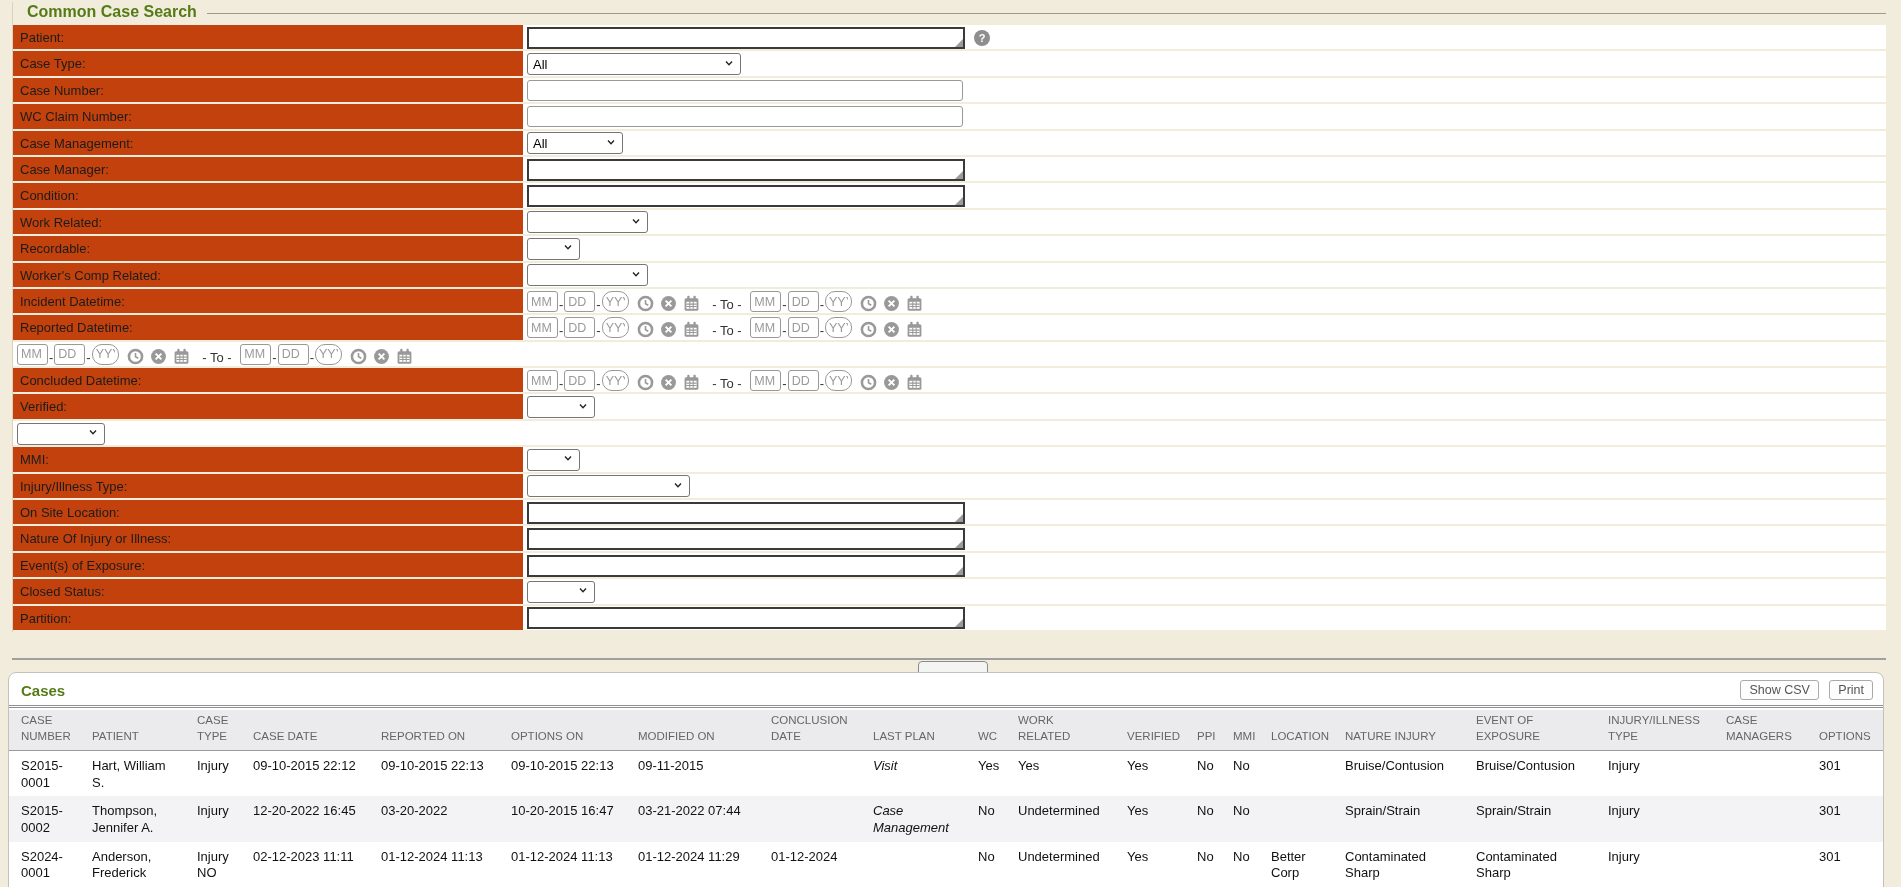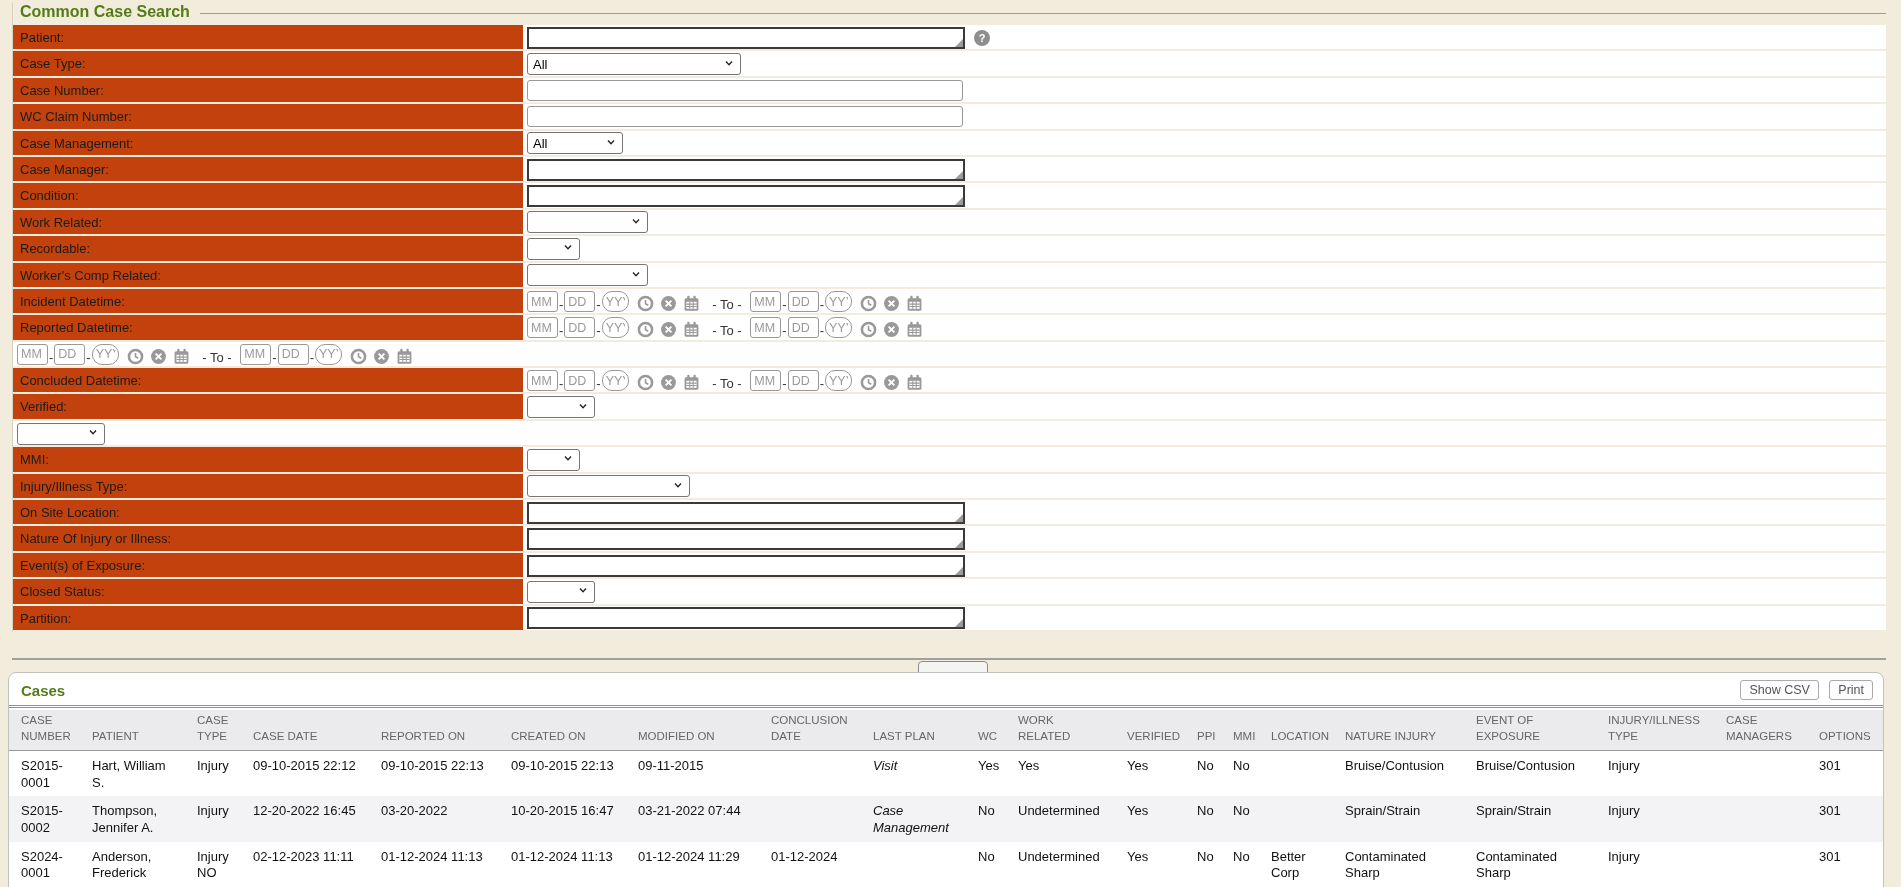--- a/index.html
+++ b/index.html
@@ -4,21 +4,21 @@
 <style>
   * { box-sizing: border-box; }
   html,body { margin:0; padding:0; }
   body {
     width:1901px; height:887px; position:relative; overflow:hidden;
     background:#f1ecdb; font-family:"Liberation Sans", sans-serif;
   }
   
   .form-panel { position:absolute; left:12px; top:2px; width:1874px; border-left:1px solid #d8d2bf; padding-left:0; }
   .form-title-row { display:flex; align-items:center; height:20px; margin-bottom:3px; }
-  .section-title { margin:0 0 0 7px; font-size:16px; font-weight:bold; color:#557b17; }
+  .section-title { margin:0 0 0 14px; font-size:16px; font-weight:bold; color:#557b17; }
   .title-rule { flex:1; border-top:1px solid #9b9b90; margin-left:10px; margin-top:2px; }
   .frow { display:flex; height:24.4px; margin-bottom:2px; }
   .flabel { width:510px; background:#c2410c; font-size:13px; color:#1c1c1c; padding:5px 0 0 7px; }
   .fvalue { flex:1; background:#fff; padding:1px 0 0 4px; display:flex; align-items:center; }
   .inp-gray { width:436px; height:21px; border:1px solid #999; border-radius:3px; font-family:inherit; font-size:13px; padding:0 4px; outline:none; background:#fff; }
   .darkfield { width:438px; height:22px; border:2px solid #3a3a3a; background:#fff; position:relative; }
   .darkfield::after { content:""; position:absolute; right:0; bottom:0; width:0; height:0;
     border-left:8px solid transparent; border-bottom:8px solid #9c9c9c; }
   .fakeselect { height:22px; border:1px solid #767676; border-radius:3px; background:#fff;
     display:flex; align-items:center; justify-content:space-between; padding:0 5px; font-size:13px; color:#000; }
@@ -508,21 +508,21 @@
       </colgroup>
     <thead>
         <tr id="cases-head-row">
           <th class="c0">CASE
 NUMBER</th>
           <th class="c1">PATIENT</th>
           <th class="c2">CASE
 TYPE</th>
           <th class="c3">CASE DATE</th>
           <th class="c4">REPORTED ON</th>
-          <th class="c5">CREATED ON</th>
+          <th class="c5">OPTIONS ON</th>
           <th class="c6">MODIFIED ON</th>
           <th class="c7">CONCLUSION
 DATE</th>
           <th class="c8">LAST PLAN</th>
           <th class="c9">WC</th>
           <th class="c10">WORK
 RELATED</th>
           <th class="c11">VERIFIED</th>
           <th class="c12">PPI</th>
           <th class="c13">MMI</th>

